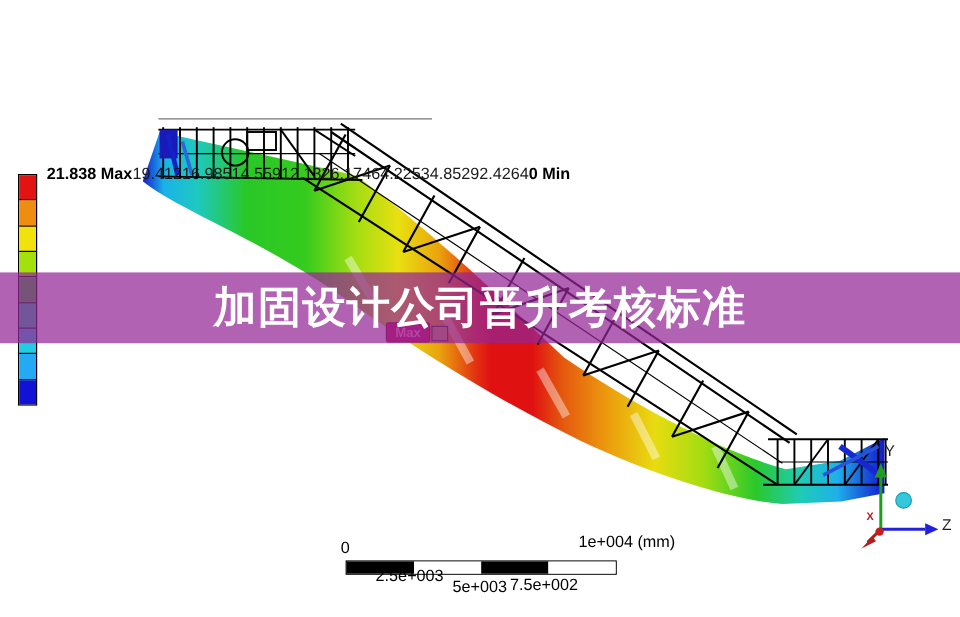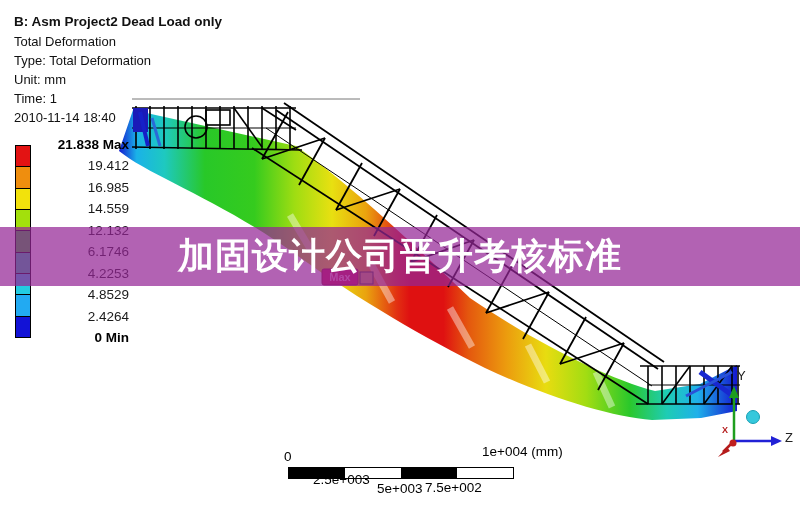--- a/index.html
+++ b/index.html
@@ -12,22 +12,22 @@
   #header .title{font-weight:bold;font-size:13.5px;margin-bottom:1px;}
   
   #legend-bar{
     position:absolute;left:15px;top:145px;width:16px;height:193px;
     border:1px solid #000;box-sizing:border-box;display:flex;flex-direction:column;
   }
   #legend-bar .band{flex:1;border-bottom:1px solid #000;}
   #legend-bar .band:last-child{border-bottom:none;}
   #legend-labels{
     position:absolute;left:39px;top:138px;height:207px;width:90px;
-    display:flex;flex-direction:column;justify-content:space-between;
-    font-size:13.5px;color:#1a1a1a;text-align:right;
+    display:flex;justify-content:space-between;
+    font-size:13.5px;color:#1a1a1a;
   }
   #legend-labels .legend-label{height:14px;line-height:14px;white-space:nowrap;}
   #legend-labels .legend-label.strong{font-weight:bold;color:#000;}
   
   #model-svg{position:absolute;left:0;top:0;}
   
   #banner{
     position:absolute;left:0;top:227px;width:800px;height:59px;
     display:flex;align-items:center;justify-content:center;border-radius:11px;
   }
@@ -50,28 +50,20 @@
   .ax-label{position:absolute;font-size:13px;color:#222;}
   #ax-y{left:737px;top:368px;}
   #ax-z{left:785px;top:430px;}
   #ax-x{left:722px;top:425px;font-size:9px;font-weight:bold;}
 </style>
 </head>
 <body>
 
 <div id="stage">
 
-  <div id="header">
-    <div class="title">B: Asm Project2 Dead Load only</div>
-    <div>Total Deformation</div>
-    <div>Type: Total Deformation</div>
-    <div>Unit: mm</div>
-    <div>Time: 1</div>
-    <div>2010-11-14 18:40</div>
-  </div>
 
   <svg id="model-svg" width="800" height="514" viewBox="0 0 800 514">
     <defs>
       <linearGradient id="ribbonGrad" gradientUnits="userSpaceOnUse" x1="118" y1="0" x2="738" y2="0">
         <stop offset="0" stop-color="#1414cf"></stop>
         <stop offset="0.03" stop-color="#1ab2e8"></stop>
         <stop offset="0.075" stop-color="#1ec9c0"></stop>
         <stop offset="0.14" stop-color="#28c828"></stop>
         <stop offset="0.22" stop-color="#35cb1e"></stop>
         <stop offset="0.285" stop-color="#9fdd12"></stop>

